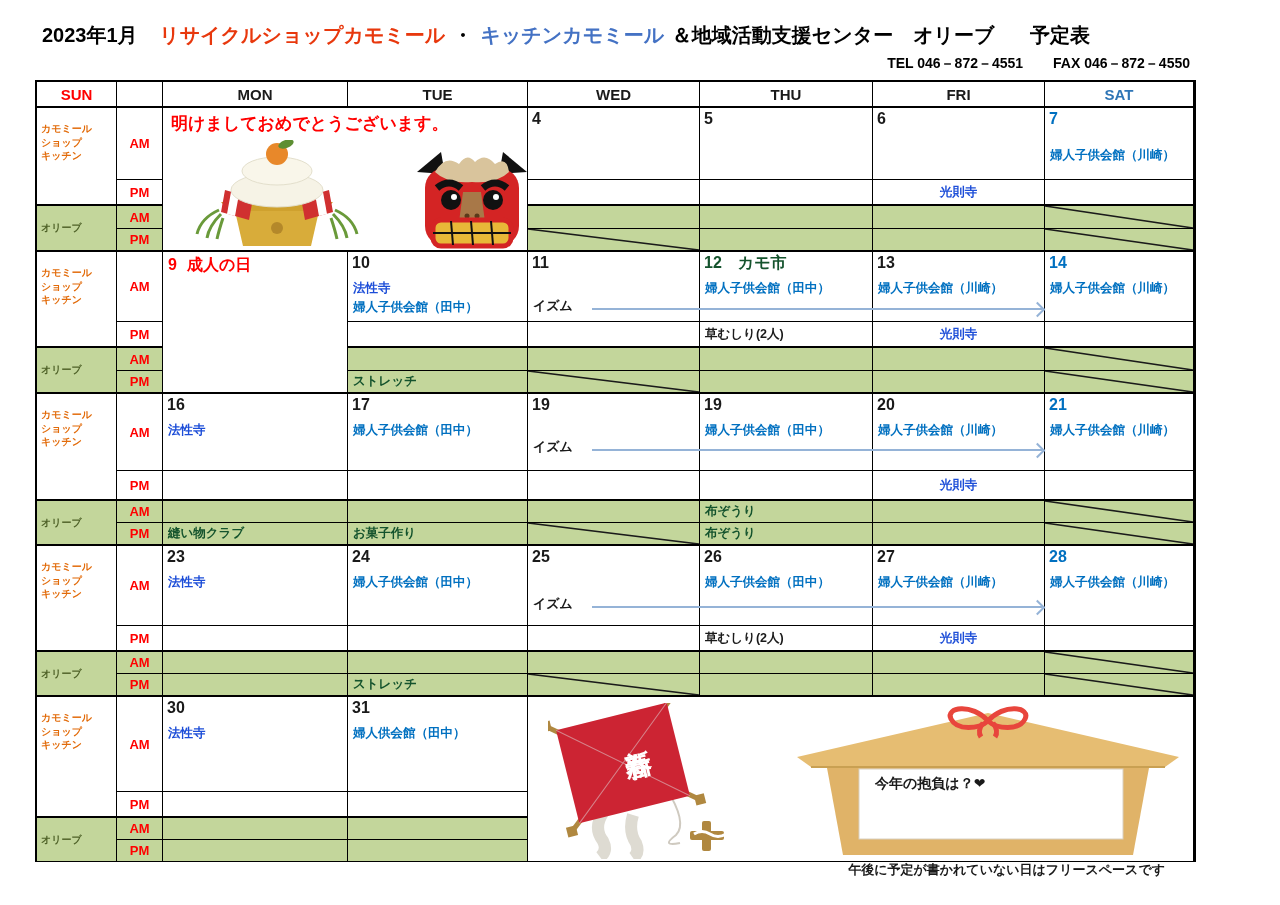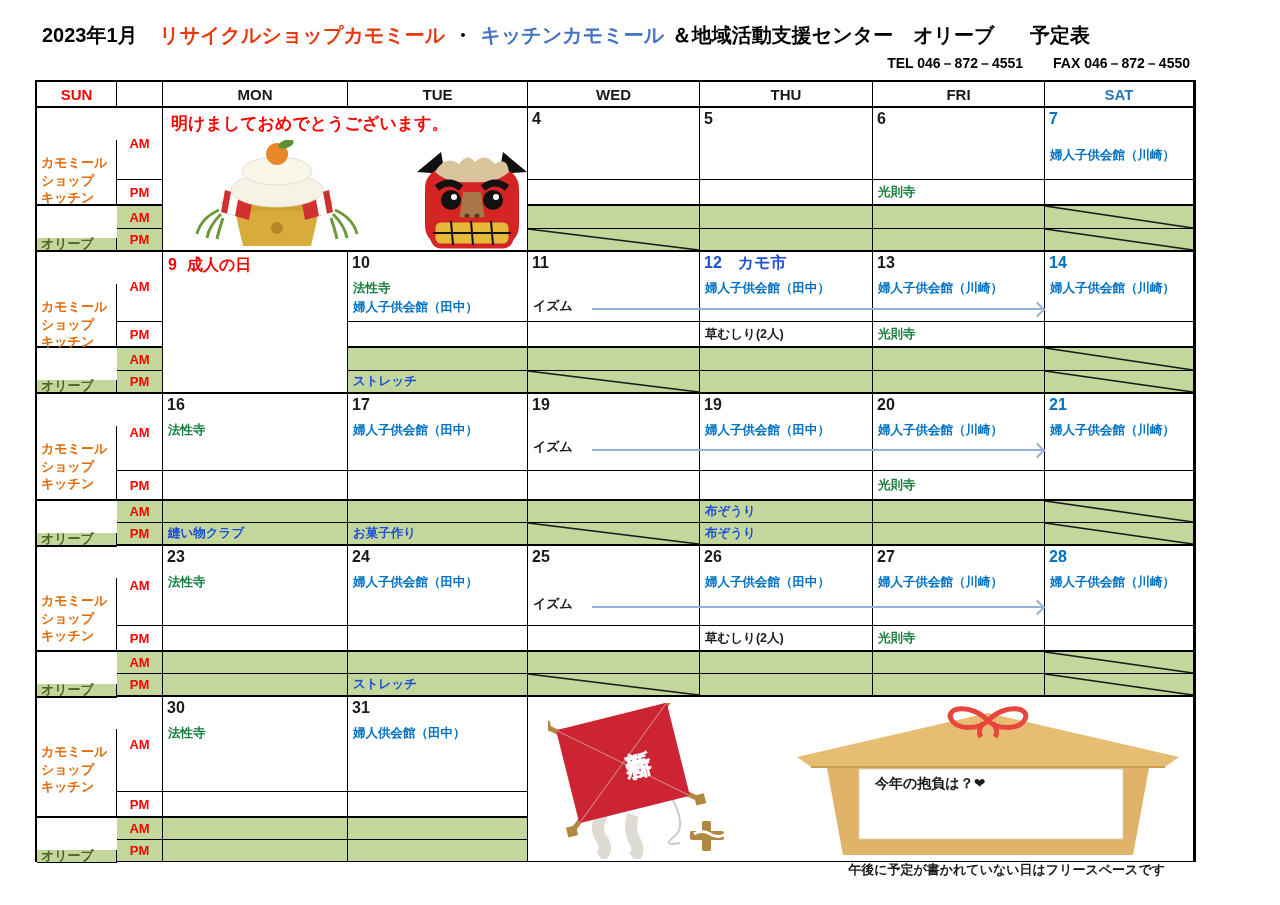--- a/index.html
+++ b/index.html
@@ -14,30 +14,30 @@
   #cal{left:35px;top:80px;width:1157px;height:778px;display:grid;position:absolute;
     grid-template-columns:80px 46px 185px 180px 172px 173px 172px 149px;
     grid-template-rows:26px 72px 26px 23px 23px 70px 26px 23px 23px 77px 30px 22px 23px 80px 26px 22px 23px 95px 26px 22px 22px;
     border:2px solid #000;background:#fff;}
   .c{border-right:1px solid #000;border-bottom:1px solid #000;position:relative;background:#fff;min-width:0;min-height:0;}
   .g{background:#c3d69b;}
   .b2{border-bottom-width:2px;}
   .hdr{display:flex;align-items:center;justify-content:center;font-weight:bold;font-size:15px;color:#1a1a1a;}
   .hdr.sun{color:#ff0000;} .hdr.sat{color:#2e75b6;}
   .ampm{display:flex;align-items:center;justify-content:center;color:#ff0000;font-weight:bold;font-size:13px;}
-  .grouplbl{font-weight:bold;font-size:13px;padding:6px 4px;display:flex;align-items:center;margin-top:32px;}
+  .grouplbl{font-weight:bold;font-size:10px;padding:6px 4px;display:flex;align-items:center;}
   .kamolbl{color:#e26b0a;white-space:pre-line;line-height:1.35;align-items:flex-start;padding-top:14px;}
   .olivelbl{color:#4f6228;}
   .date{font-size:16px;font-weight:bold;line-height:1.15;padding:2px 4px;color:#1a1a1a;}
   .date.sat{color:#0070c0;}
   .ev{font-size:12.5px;font-weight:bold;padding:0 5px;line-height:1.5;}
   .ev.first{margin-top:5px;}
   .ev.gap{margin-top:16px;}
   .pmcell{display:flex;align-items:center;font-size:12.5px;font-weight:bold;padding:0 5px;}
-  .blue{color:#0070c0;} .purple{color:#15803d;} .redtx{color:#1d4ed8;} .blk{color:#1a1a1a;}
+  .blue{color:#0070c0;} .purple{color:#1d4ed8;justify-content:center;} .redtx{color:#14532d;} .blk{color:#1a1a1a;}
   .izumu{position:absolute;left:5px;font-weight:bold;font-size:13px;color:#1a1a1a;}
   .diagsvg{position:absolute;inset:0;width:100%;height:100%;display:block;}
   .arrow{position:absolute;height:2px;background:#95b3d7;z-index:6;left:555px;width:450px;}
   .arrow::after{content:"";position:absolute;right:-1px;top:-4px;width:9px;height:9px;
     border-top:2px solid #95b3d7;border-right:2px solid #95b3d7;transform:rotate(45deg);}
   .greetingtxt{color:#ff0000;font-size:17px;font-weight:bold;padding:4px 8px;white-space:nowrap;}
   .holiday{color:#ff0000;font-size:16px;font-weight:bold;padding:3px 5px;white-space:nowrap;}
   .holiday .hd-date{margin-right:10px;}
   #footnote{left:35px;top:861px;width:1130px;text-align:right;font-size:13px;font-weight:bold;color:#1a1a1a;}
   .kitetext{position:absolute;left:64px;top:26px;writing-mode:vertical-rl;color:#fff;

